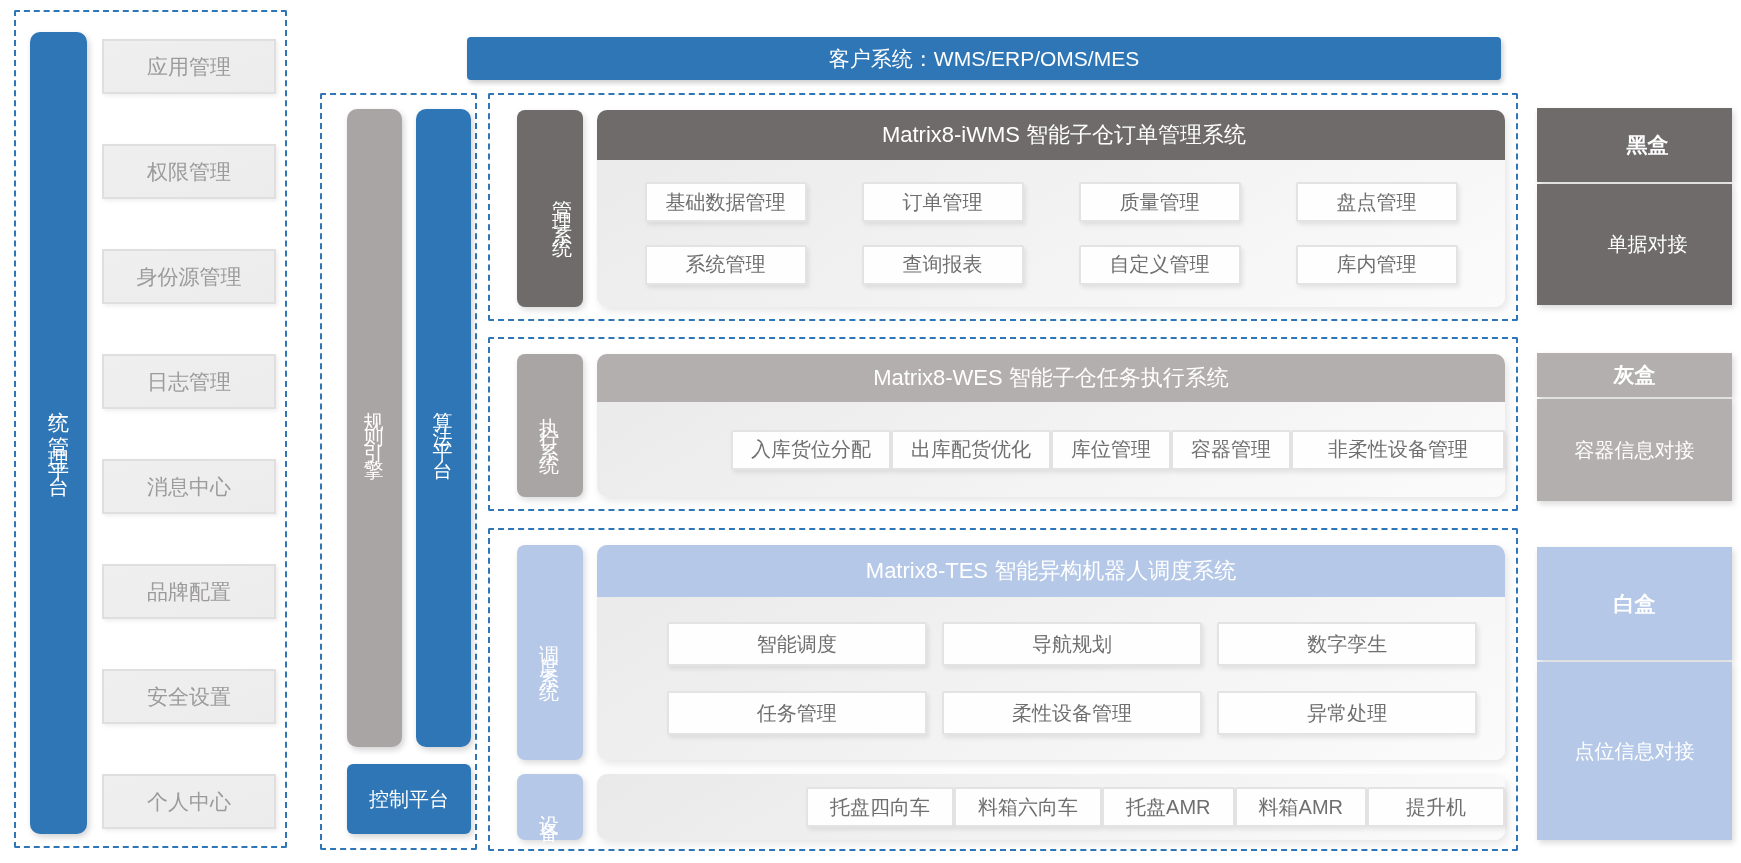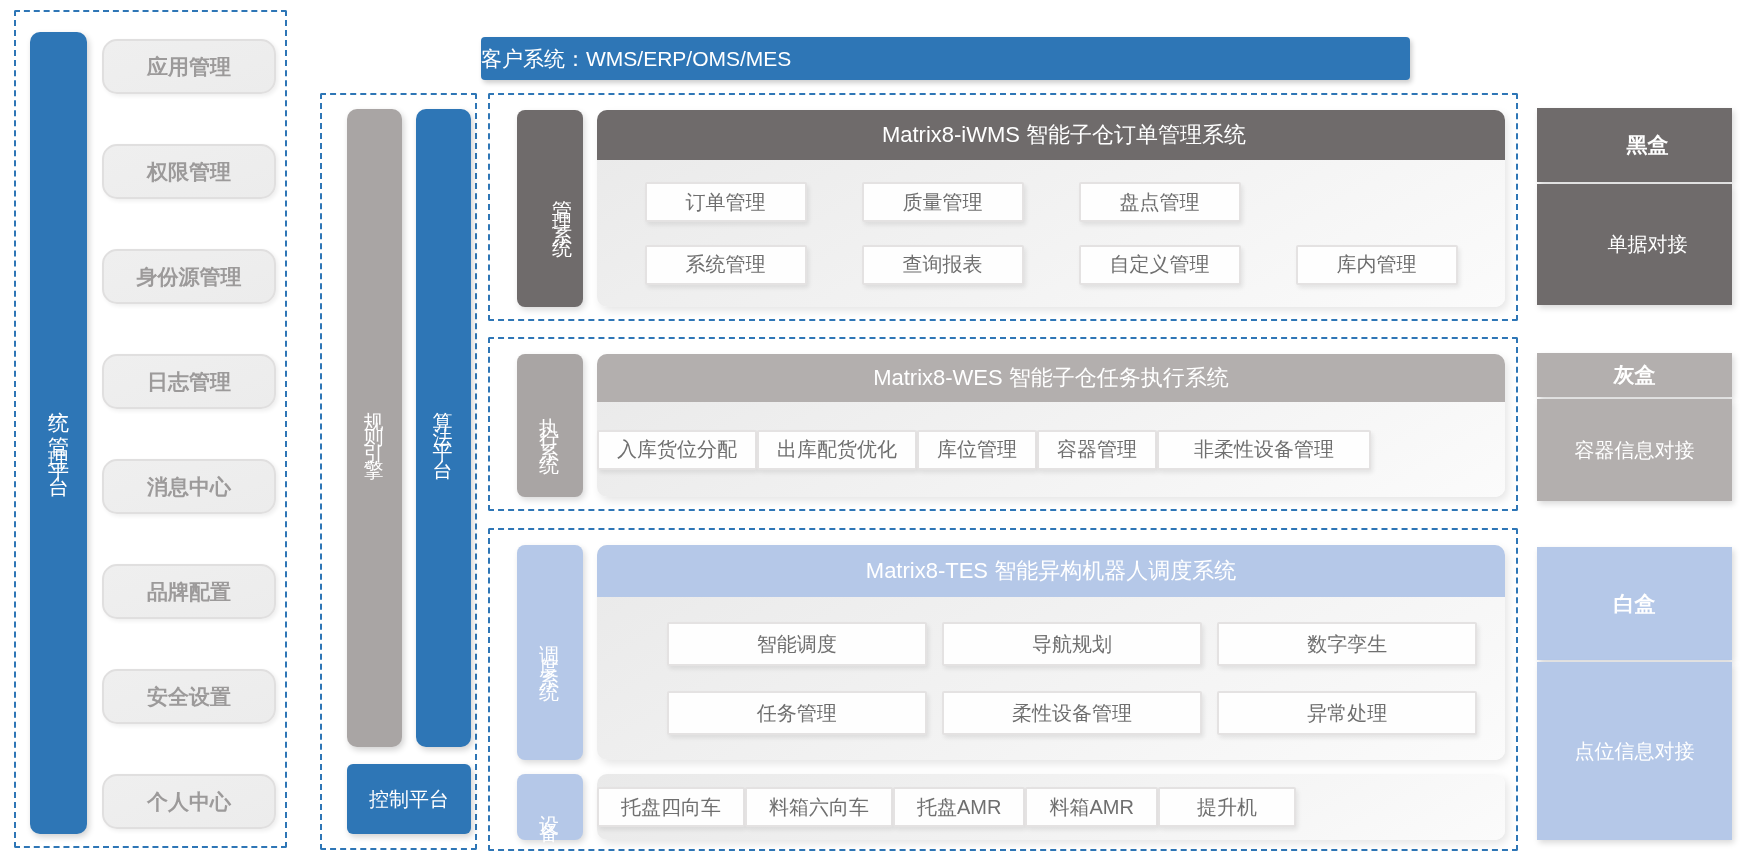--- a/index.html
+++ b/index.html
@@ -23,40 +23,40 @@
   .vbar{
     border-radius:10px;display:flex;align-items:center;justify-content:center;
     color:#fff;box-shadow:2px 3px 6px rgba(0,0,0,.18);
   }
   .vtext{writing-mode:vertical-lr;text-orientation:upright;}
   .platform-bar{left:14px;top:20px;width:57px;height:802px;background:var(--blue);}
   .platform-bar .vtext{font-size:21px;letter-spacing:13px;}
   .left-btn{
     position:absolute;left:86px;width:174px;height:55px;
     background:linear-gradient(160deg,#efefef,#ececec);
-    border:2px solid #e0dfdf;border-radius:15px;
+    border:2px solid #e0dfdf;border-radius:0;
     display:flex;align-items:center;justify-content:center;
-    font-size:21px;color:#9c9a9a;box-shadow:2px 2px 4px rgba(0,0,0,.07);font-weight:bold;
+    font-size:21px;color:#9c9a9a;box-shadow:2px 2px 4px rgba(0,0,0,.07);
   }
 
   
   .mid-box{left:320px;top:93px;width:157px;height:757px;}
   .rule-bar{left:25px;top:14px;width:55px;height:638px;background:var(--mid-gray);}
   .algo-bar{left:94px;top:14px;width:55px;height:638px;background:var(--blue);}
   .rule-bar .vtext,.algo-bar .vtext{font-size:20px;letter-spacing:16px;}
   .control-box{
     left:25px;top:669px;width:124px;height:70px;background:var(--blue);
     border-radius:6px;display:flex;align-items:center;justify-content:center;
     color:#fff;font-size:20px;box-shadow:2px 3px 6px rgba(0,0,0,.18);
   }
 
   
   .banner{
-    left:481px;top:37px;width:929px;height:43px;background:var(--blue);
-    border-radius:4px;display:flex;align-items:center;
+    left:467px;top:37px;width:1034px;height:43px;background:var(--blue);
+    border-radius:4px;display:flex;align-items:center;justify-content:center;
     color:#fff;font-size:21px;box-shadow:2px 3px 5px rgba(0,0,0,.2);
   }
 
   
   .sec1{left:488px;top:93px;width:1030px;height:228px;}
   .sec2{left:488px;top:337px;width:1030px;height:174px;}
   .sec3{left:488px;top:528px;width:1030px;height:323px;}
   .side-label{
     position:absolute;left:27px;width:66px;border-radius:8px;
     display:flex;align-items:center;justify-content:center;color:#fff;
@@ -71,21 +71,21 @@
     position:absolute;left:107px;width:908px;border-radius:10px;
     background:linear-gradient(150deg,#e9e9e9 0%,#f1f1f1 45%,#fbfbfb 100%);
     box-shadow:3px 4px 8px rgba(0,0,0,.10);
   }
   .panel-header{
     width:100%;border-radius:10px 10px 0 0;
     display:flex;align-items:center;justify-content:center;
     color:#fff;font-size:22px;
   }
   .panel-body{display:flex;flex-direction:column;justify-content:space-evenly;}
-  .btn-row{display:flex;justify-content:flex-start;align-items:center;}
+  .btn-row{display:flex;justify-content:flex-end;align-items:center;}
   .grid4{display:grid;grid-template-columns:repeat(4,1fr);justify-items:center;align-items:center;}
   .grid3{display:grid;grid-template-columns:repeat(3,1fr);justify-items:center;align-items:center;margin-left:42px;}
   .mod-btn{
     background:#fefefe;border:2px solid #e4e2e2;border-radius:2px;
     display:flex;align-items:center;justify-content:center;
     font-size:20px;color:#6f6f6f;box-shadow:2px 3px 4px rgba(0,0,0,.08);
     height:40px;
   }
   .w162{width:162px;}
   .w260{width:260px;}
@@ -135,20 +135,21 @@
 <div class="abs dashed sec1">
   <div class="side-label theme-dark" style="top:15px;height:197px">
     <span class="vtext">管理系统</span>
   </div>
   <div class="panel" style="top:15px;height:197px">
     <div class="panel-header theme-dark" style="height:50px">
       <span>Matrix8-iWMS 智能子仓订单管理系统</span>
     </div>
     <div class="panel-body" style="height:147px">
       <div class="grid4 pad">
+        <div class="mod-btn w162">基础数据管理</div>
         <div class="mod-btn w162">订单管理</div>
         <div class="mod-btn w162">质量管理</div>
         <div class="mod-btn w162">盘点管理</div>
       </div>
       <div class="grid4 pad">
         <div class="mod-btn w162">系统管理</div>
         <div class="mod-btn w162">查询报表</div>
         <div class="mod-btn w162">自定义管理</div>
         <div class="mod-btn w162">库内管理</div>
       </div>

